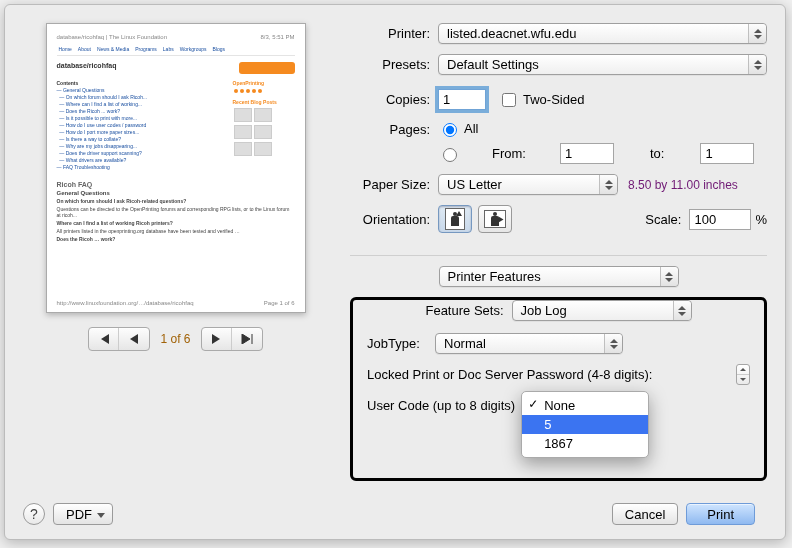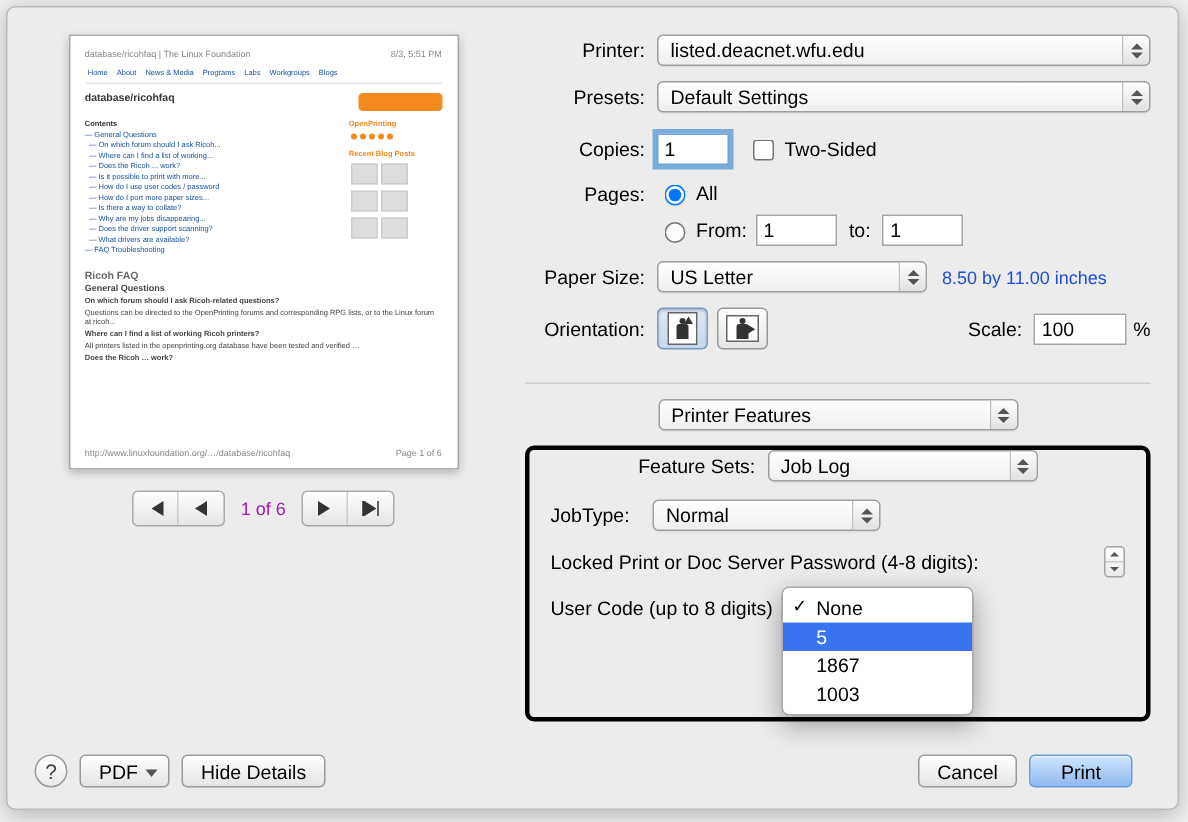--- a/index.html
+++ b/index.html
@@ -80,21 +80,21 @@
     width: 30px;
     height: 22px;
     border: none;
     background: transparent;
     border-right: 1px solid #ccc;
     font-size: 10px;
     color: #333;
     display: flex; align-items:center; justify-content:center;
   }
   .pager-btn:last-child { border-right: none; }
-  .pager-label { font-size: 12px; color: #a21caf; }
+  .pager-label { font-size: 12px; color: #a16207; }
 
   .right-col {
     flex: 1;
     display: flex;
     flex-direction: column;
   }
   .row {
     display: flex;
     align-items: center;
     margin-bottom: 10px;
@@ -239,21 +239,21 @@
   }
   .spacer { flex: 1; }
   .push-btn.default {
     background: linear-gradient(#cfe5ff,#8fb9f0);
     border-color:#6e9bd8;
     box-shadow: inset 0 1px 0 rgba(255,255,255,0.6);
   }
   .skinny-hr{
     height:1px;background:#cfcfcf;border:none;margin:12px 0 6px;
   }
-  .dimtext{ color:#1d4ed8; font-size:12px; margin-left:10px;}
+  .dimtext{ color:#701a75; font-size:12px; margin-left:10px;}
 </style>
 </head>
 <body>
 
 <div class="sheet">
 
   <div class="content">
 
     <div class="left-col">
       <div class="preview">
@@ -370,21 +370,21 @@
         <span style="margin-left:4px;">Two-Sided</span>
       </div>
 
       <div class="row" style="align-items:flex-start;">
         <div class="row-lbl" style="padding-top:2px;">Pages:</div>
         <div>
           <div style="display:flex;align-items:center;margin-bottom:6px;">
             <input type="radio" name="pg" checked="" style="">
             <span style="margin-left:4px;">All</span>
           </div>
-          <div style="display:flex;align-items:center;">
+          <div style="display:flex;align-items:center;gap:28px;">
             <input type="radio" name="pg" style="">
             <span style="margin-left:4px;margin-right:6px;">From:</span>
             <input class="mac-input" style="width: 54px;" value="1">
             <span style="margin:0 8px;">to:</span>
             <input class="mac-input" style="width: 54px;" value="1">
           </div>
         </div>
       </div>
 
       <div class="row">
@@ -436,21 +436,21 @@
         <div class="group-inner-select-row">
           <span style="margin-right:8px;">Feature Sets:</span>
           <div class="mac-select" style="width:180px;">
             <span>Job Log</span>
               <div class="caps"></div>
           </div>
         </div>
 
         <div class="inner-row">
           <span class="inner-lbl">JobType:</span>
-          <div class="mac-select" style="width:152px;">
+          <div class="mac-select" style="width:188px;">
             <span>Normal</span>
               <div class="caps"></div>
           </div>
         </div>
 
         <div class="inner-row" style="justify-content:space-between;align-items:center;">
           <span>Locked Print or Doc Server Password (4-8 digits):</span>
           <div class="stepper">
               <div></div>
               <div></div>
@@ -461,38 +461,34 @@
           <span>User Code (up to 8 digits)</span>
           <div style="position:relative;margin-left:6px;">
             <div class="mac-select" style="width:128px;">
               <span>5</span>
                 <div class="caps"></div>
             </div>
             <div class="dropdown-menu" style="left:0; top:-4px;">
               <div class="item checked">None</div>
               <div class="item hl">5</div>
               <div class="item">1867</div>
-              <div class="item">1003</div>
             </div>
           </div>
         </div>
 
         <div style="height:38px;"></div>
       </div>
 
     </div>
   </div>
 
   <div class="footer">
     <div class="help-btn">?</div>
     <div class="push-btn menu">
       <span>PDF</span>
-    </div>
-    <div class="push-btn">
-      <span>Hide Details</span>
     </div>
     <div class="spacer"></div>
     <div class="push-btn">
       <span>Cancel</span>
     </div>
     <div class="push-btn default" style="margin-right:12px;padding:0 20px;">
       <span>Print</span>
     </div>
   </div>
 

